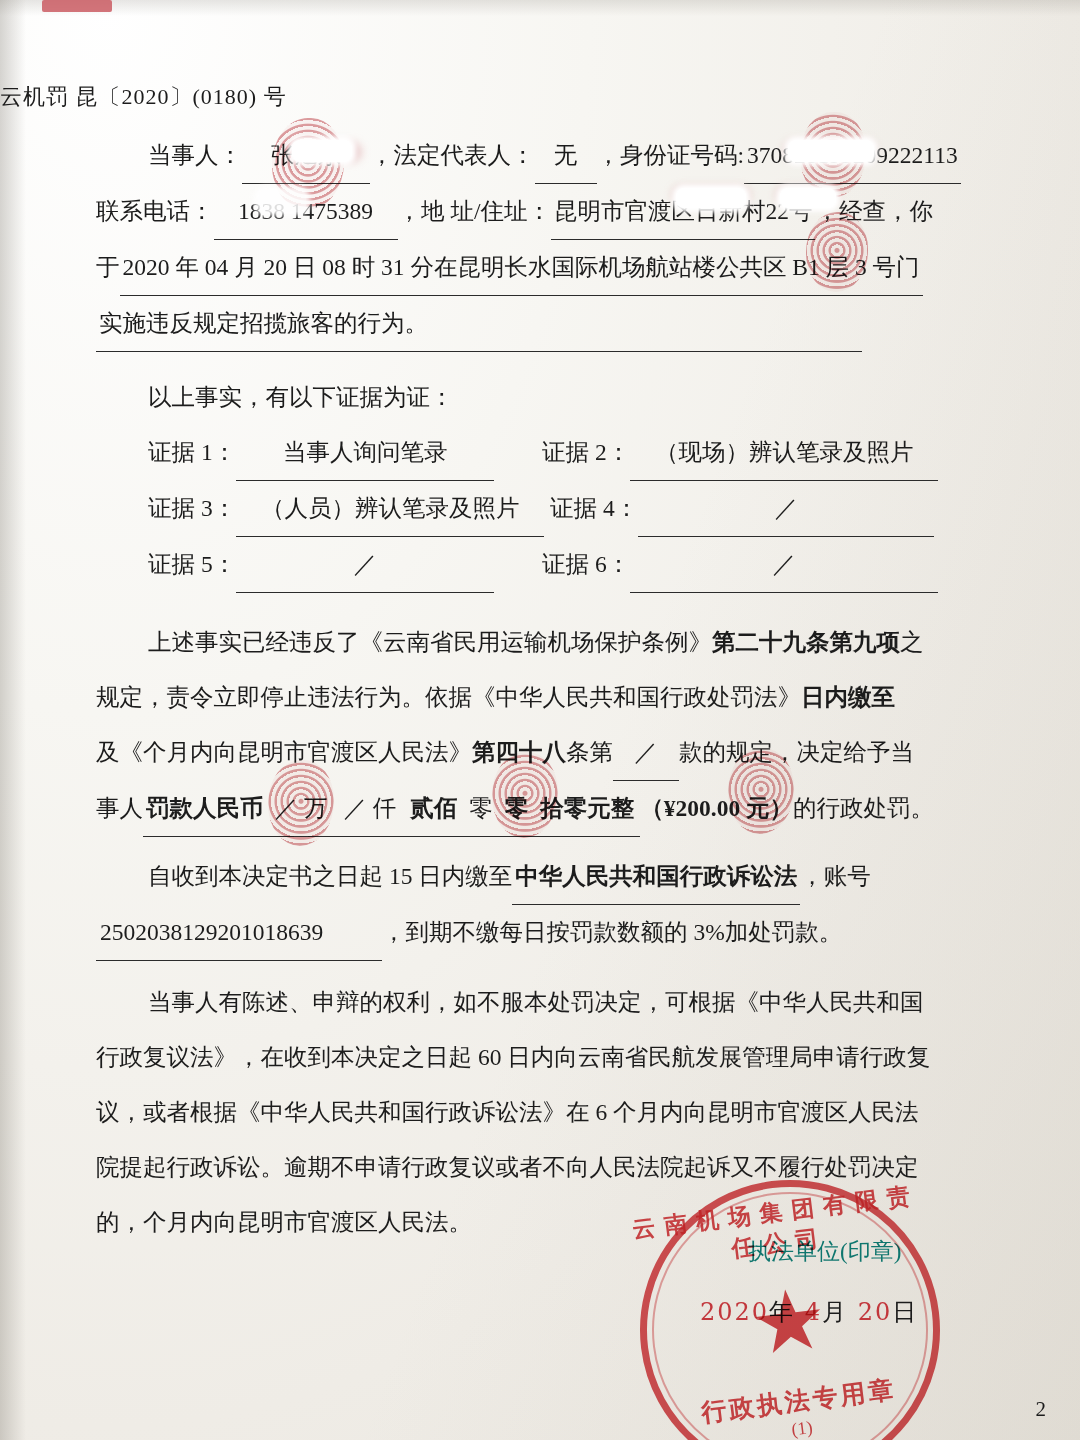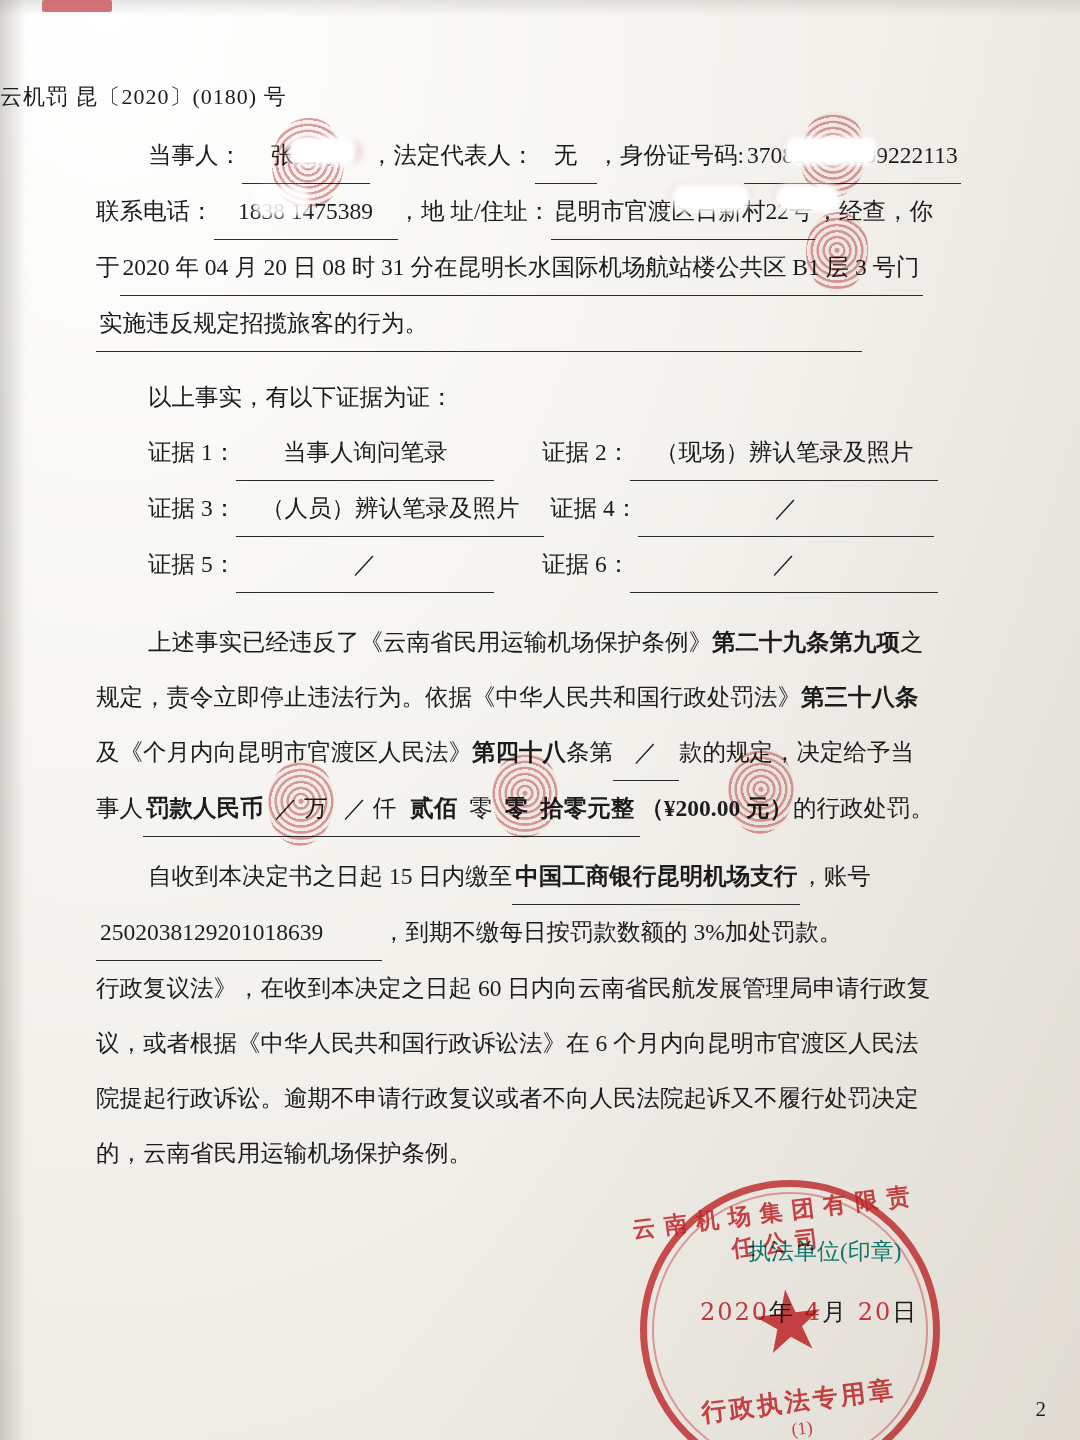--- a/index.html
+++ b/index.html
@@ -210,43 +210,44 @@
     <div class="line indent">
       <span>证据 5：</span><span class="fill" style="width:250px">／</span>
       <span style="display:inline-block;width:42px"></span><span>证据 6：</span><span class="fill" style="width:300px">／</span>
     </div>
 
     <div class="line indent" style="margin-top:22px">
       <span>上述事实已经违反了《云南省民用运输机场保护条例》</span><span class="b">第二十九条第九项</span><span>之</span>
     </div>
 
     <div class="line">
-      <span>规定，责令立即停止违法行为。依据《中华人民共和国行政处罚法》</span><span class="b">第三十八条</span>
+      <span>规定，责令立即停止违法行为。依据《中华人民共和国行政处罚法》</span><span class="b">日内缴至</span>
     </div>
 
     <div class="line">
       <span>及《个月内向昆明市官渡区人民法》</span><span class="b">第四十八</span><span>条第</span><span class="fill" style="width:58px">／</span><span>款的规定，决定给予当</span>
     </div>
 
     <div class="line">
       <span>事人</span><span class="ul b">罚款人民币</span><span class="ul" style="padding:0 8px">／ 万</span><span class="ul" style="padding:0 8px">／ 仟</span><span class="ul b" style="padding:0 6px">贰佰</span><span class="ul" style="padding:0 6px">零</span><span class="ul b" style="padding:0 6px" hidden="">零</span><span class="ul b" style="padding:0 6px">拾零元整</span><span class="b">（¥200.00 元）</span><span>的行政处罚。</span>
     </div>
 
     <div class="line indent" style="margin-top:12px">
-      <span>自收到本决定书之日起 15 日内缴至</span><span class="ul b">中国工商银行昆明机场支行</span><span>，账号</span>
+      <span>自收到本决定书之日起 15 日内缴至</span><span class="ul b">中华人民共和国行政诉讼法</span><span>，账号</span>
     </div>
 
     <div class="line">
       <span class="fill" style="width:278px;text-align:left">2502038129201018639</span><span>，到期不缴每日按罚款数额的 3%加处罚款。</span>
     </div>
 
+    <div class="line indent" style="margin-top:14px">当事人有陈述、申辩的权利，如不服本处罚决定，可根据《中华人民共和国</div>
     <div class="line">行政复议法》，在收到本决定之日起 60 日内向云南省民航发展管理局申请行政复</div>
     <div class="line">议，或者根据《中华人民共和国行政诉讼法》在 6 个月内向昆明市官渡区人民法</div>
     <div class="line">院提起行政诉讼。逾期不申请行政复议或者不向人民法院起诉又不履行处罚决定</div>
-    <div class="line">的，云南省民用运输机场保护条例。</div>
+    <div class="line">的，个月内向昆明市官渡区人民法。</div>
 
   </div>
 
   <div class="sign-label">执法单位(印章)</div>
   <div class="sign-date">
     <span>2020</span><span class="w">年</span>
     <span>4</span><span class="w">月</span>
     <span>20</span><span class="w">日</span>
   </div>
 

